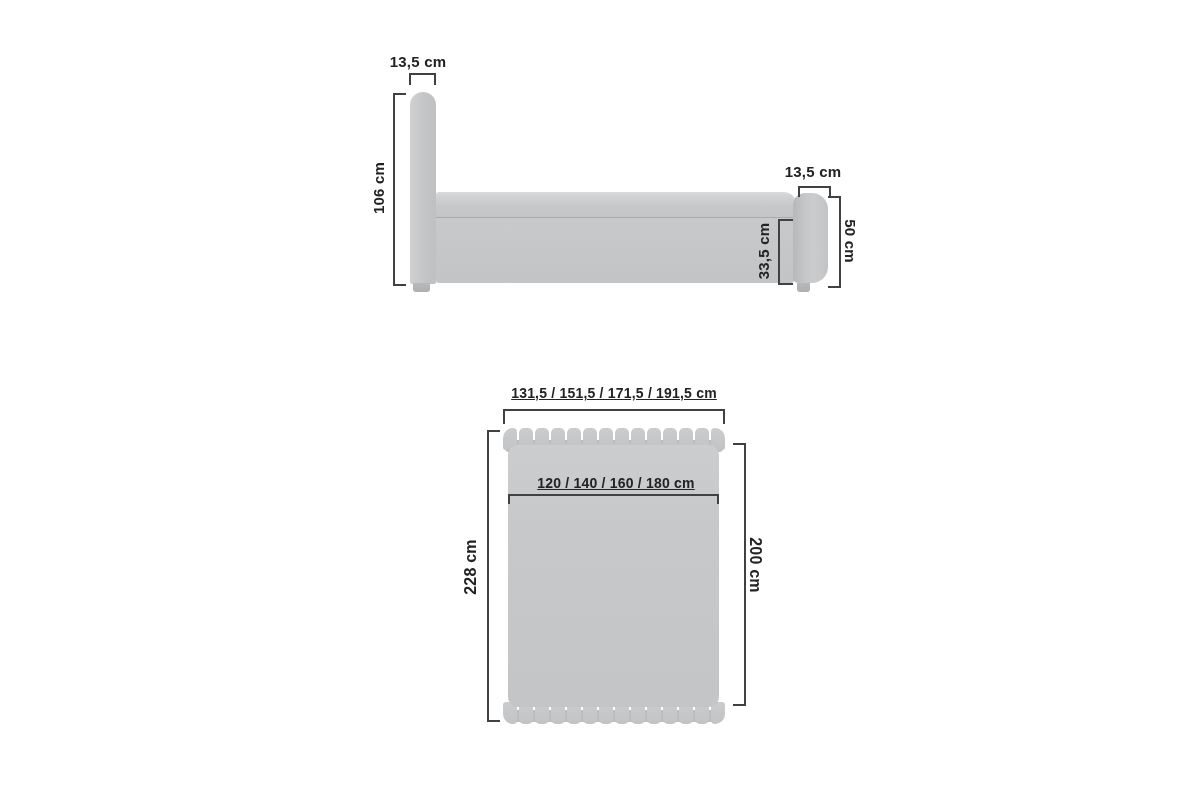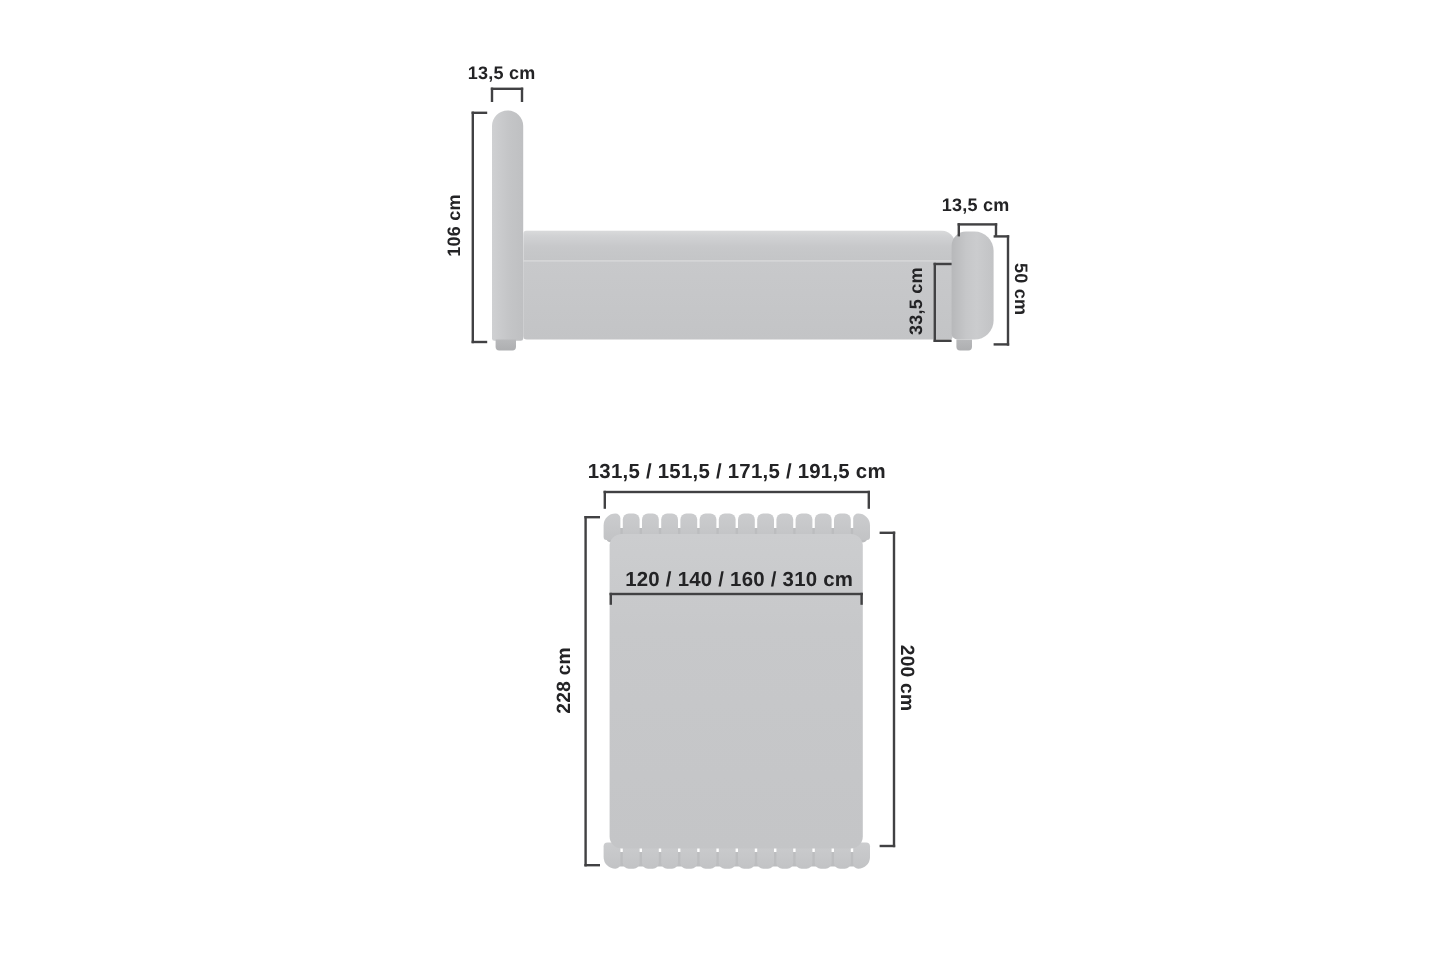--- a/index.html
+++ b/index.html
@@ -20,21 +20,21 @@
     position: absolute;
     font-weight: 700;
     color: #232325;
     text-align: center;
     letter-spacing: 0.2px;
     white-space: nowrap;
     line-height: 18px;
   }
   .fs15 { font-size: 15px; }
   .fs16 { font-size: 16px; }
-  .fs17 { font-size: 17px; }
+  .fs17 { font-size: 14px; text-decoration: underline; }
   .rot-ccw { transform: rotate(-90deg); }
   .rot-cw  { transform: rotate(90deg);  }
 
   
   .dim { position: absolute; border: 0 solid #414143; }
   
   .dim-h-down { border-top-width: 2px; border-left-width: 2px; border-right-width: 2px; }
   
   .dim-v-right { border-left-width: 2px; border-top-width: 2px; border-bottom-width: 2px; }
   
@@ -153,21 +153,21 @@
         <div class="seg"></div>
         <div class="seg"></div>
         <div class="seg"></div>
         <div class="seg"></div>
         <div class="seg"></div>
         <div class="seg"></div>
       </div>
 
     <div class="abs mattress-plan"></div>
 
-    <div class="dim-label fs17" style="left:466px; top:474px; width:300px;">120 / 140 / 160 / 310 cm</div>
+    <div class="dim-label fs17" style="left:466px; top:474px; width:300px;">120 / 140 / 160 / 180 cm</div>
     <div class="dim dim-h-down" style="left:508px; top:494px; width:211px; height:10px;"></div>
 
     <div class="dim dim-v-right" style="left:487px; top:430px; width:13px; height:292px;"></div>
     <div class="dim-label fs16 rot-ccw" style="left:426px; top:558px; width:90px;">228 cm</div>
 
     <div class="dim dim-v-left" style="left:733px; top:443px; width:13px; height:263px;"></div>
     <div class="dim-label fs16 rot-cw" style="left:710px; top:556px; width:90px;">200 cm</div>
   </div>
 
 </div>

